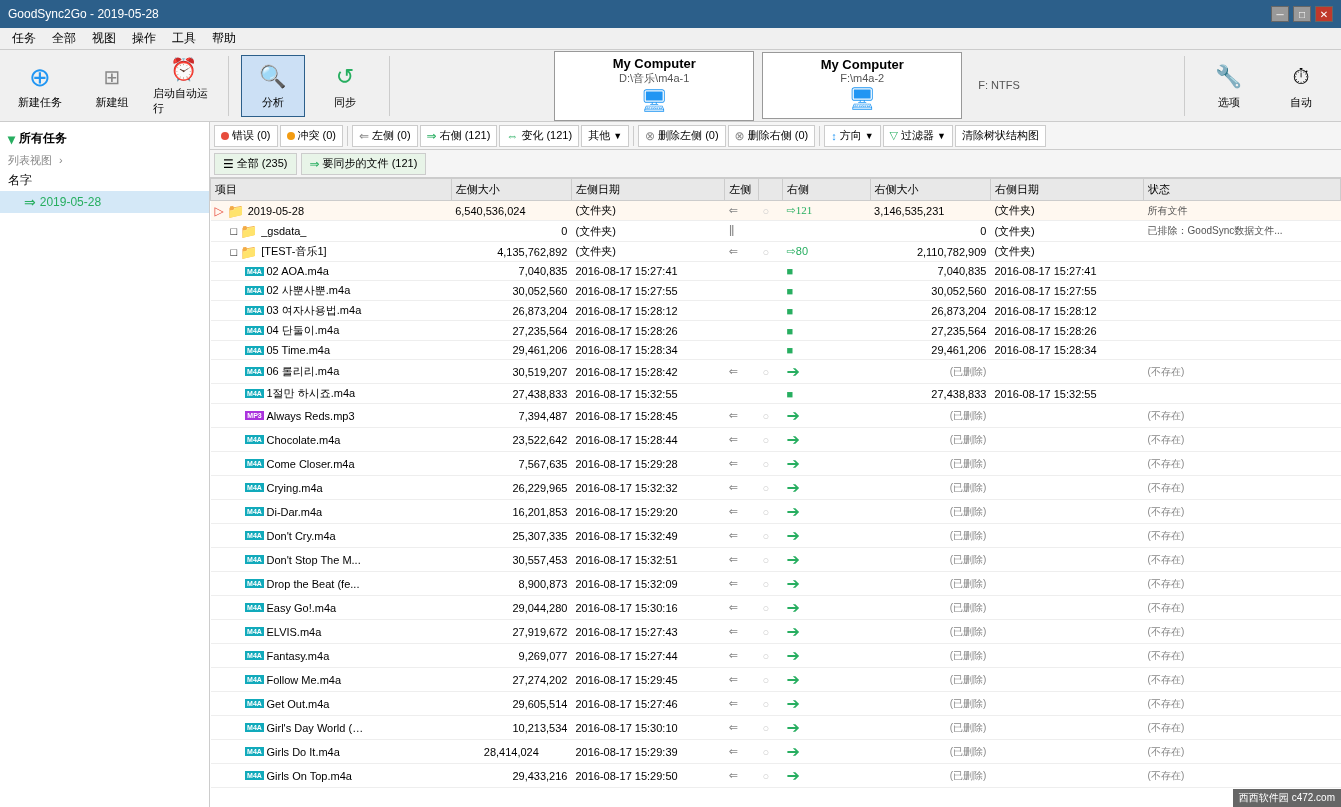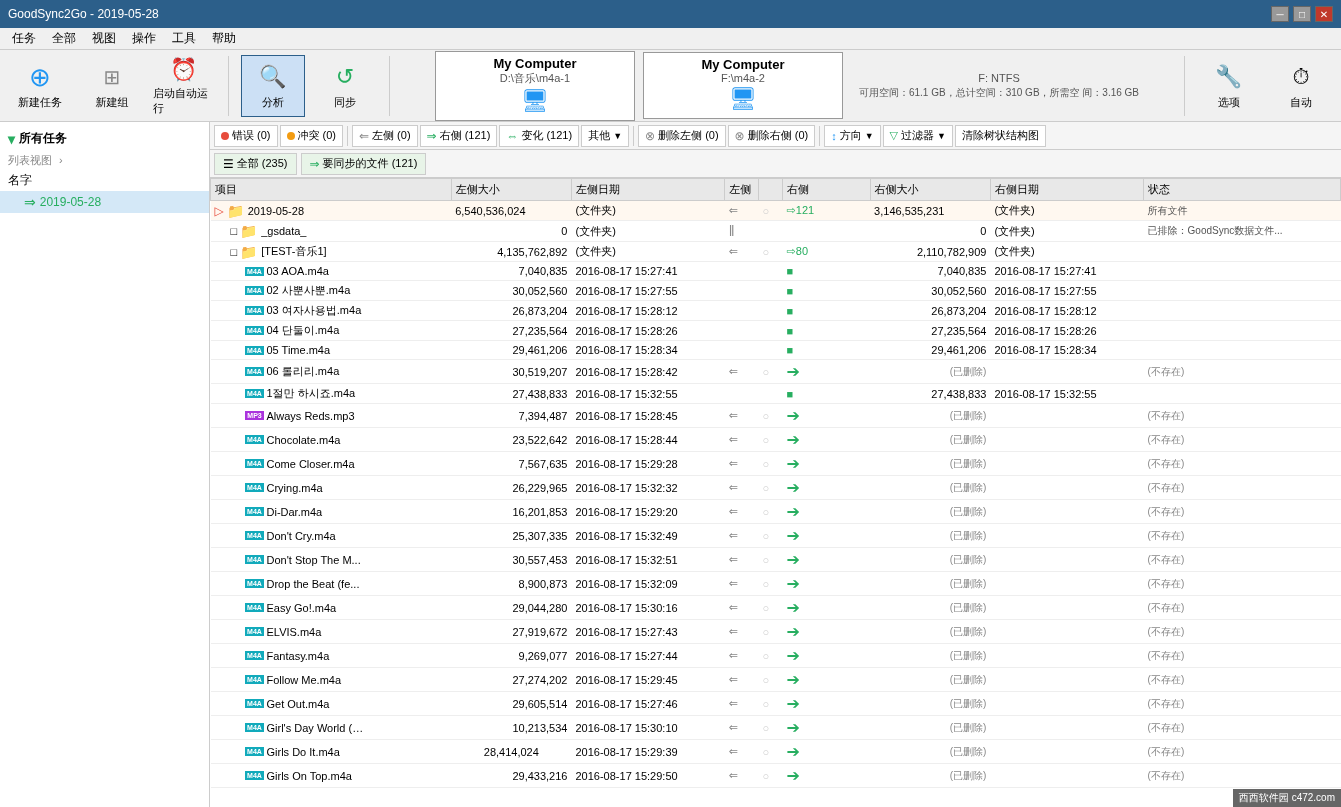--- a/index.html
+++ b/index.html
@@ -124,22 +124,20 @@
         <div class="path-label">D:\音乐\m4a-1</div>
         <div style="font-size:22px; margin:2px 0; color:#2196F3;">🖥</div>
       </div>
       <div class="path-box">
         <div class="computer-label">My Computer</div>
         <div class="path-label">F:\m4a-2</div>
         <div style="font-size:22px; margin:2px 0; color:#2196F3;">🖥</div>
       </div>
       <div style="display:flex; flex-direction:column; align-items:center; margin-left:8px;">
         <div style="font-size:11px; color:#555; margin-bottom:2px;">F: NTFS</div>
-        <div style="font-size:10px; color:#555; text-align:center; line-height:1.3;">可用空间：61.1 GB，总计空间：310 GB，所需空
-间：3.16 GB</div>
       </div>
     </div>
   </div>
 
   <div class="tool-sep"></div>
 
   <div class="tool-btn">
     <div class="tool-icon" style="font-size:22px;">🔧</div>
     <span>选项</span>
   </div>
@@ -253,21 +251,21 @@
         <span style="color:#e74c3c;font-size:12px;">▷</span>
 
         <span class="file-icon icon-folder">📁</span>
         <span>2019-05-28</span>
       </div>
     </td>
     <td style="text-align:left;">6,540,536,024</td>
     <td>(文件夹)</td>
     <td><span style="color:#888;">⇐</span></td>
     <td><span style="color:#ccc;">○</span></td>
-    <td><span style="color:#27ae60;">⇨121</span></td>
+    <td><span style="color:#27ae60;font-family:Liberation Serif, serif;">⇨121</span></td>
     <td style="">3,146,535,231</td>
     <td>(文件夹)</td>
     <td><span class="status-text">所有文件</span></td>
   </tr>
             <tr>
     <td style="padding-left:20px;">
       <div class="td-name">
 
         <span style="font-size:11px;">□</span>
         <span class="file-icon icon-folder">📁</span>
@@ -301,21 +299,21 @@
     <td>(文件夹)</td>
     <td></td>
   </tr>
             <tr>
     <td style="padding-left:36px;">
       <div class="td-name">
 
         <span class="file-icon">
                     <span class="icon-m4a">M4A</span>
                   </span>
-        <span>03 AOA.m4a</span>
+        <span>02 AOA.m4a</span>
       </div>
     </td>
     <td style="text-align:right;">7,040,835</td>
     <td>2016-08-17 15:27:41</td>
     <td></td>
     <td></td>
     <td><span style="color:#27ae60;">■</span></td>
     <td style="text-align:right;">7,040,835</td>
     <td>2016-08-17 15:27:41</td>
     <td></td>

